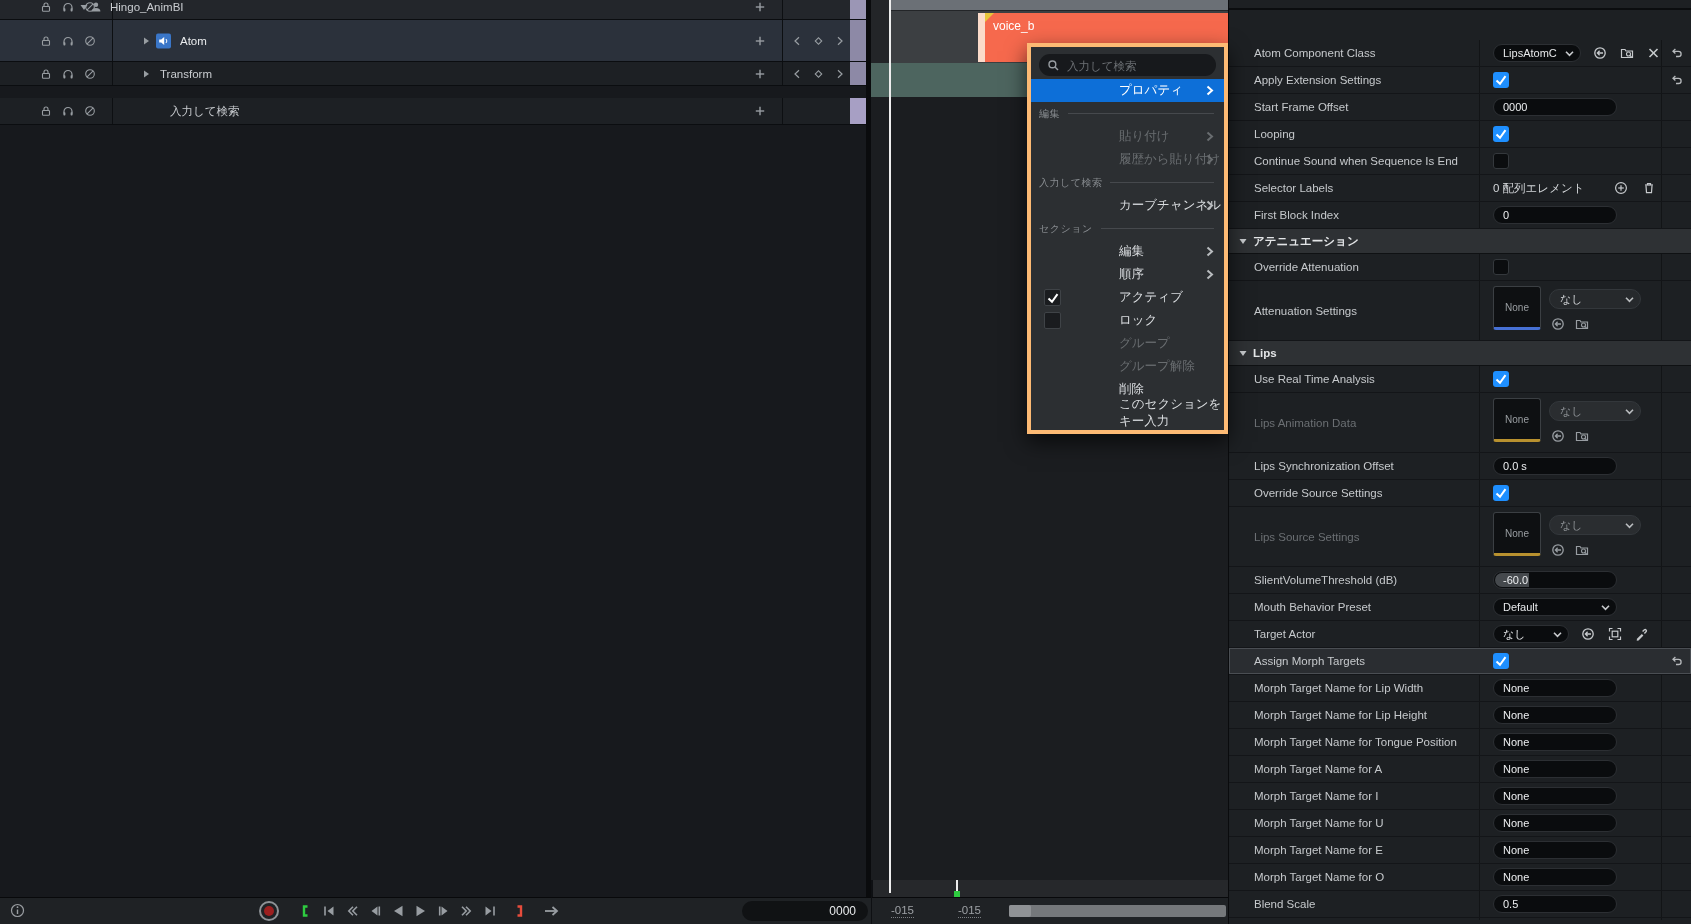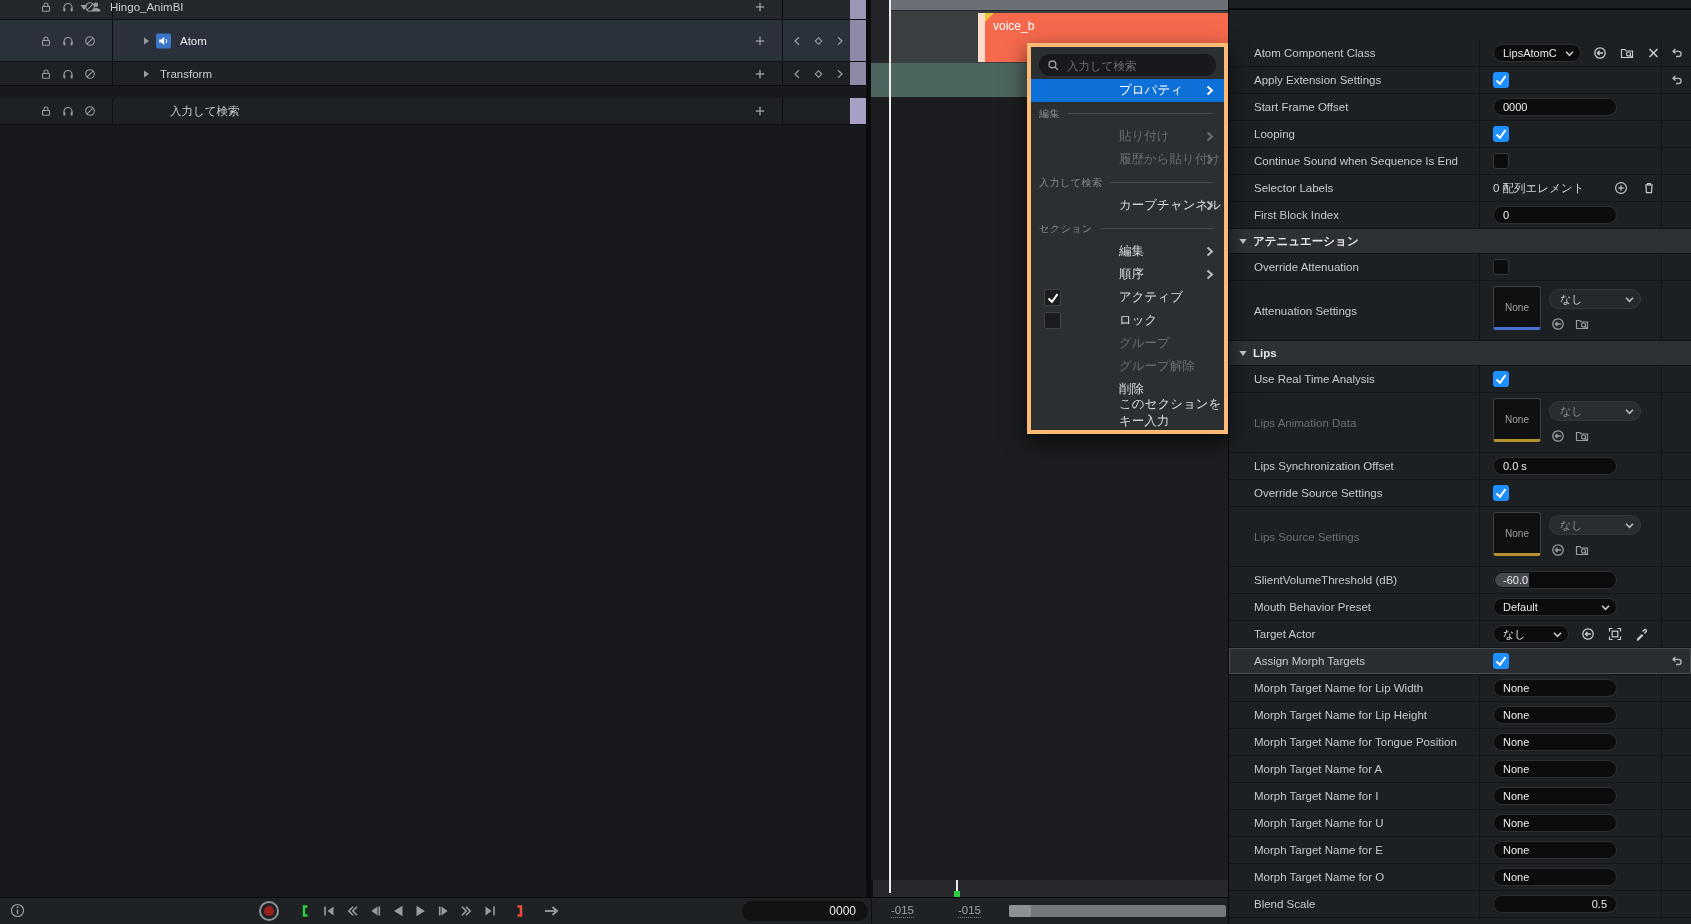--- a/index.html
+++ b/index.html
@@ -702,21 +702,21 @@
           <div class="ibox">None</div>
         </div>
         <div class="drow" style="top: 837px; height: 27px;">
           <span class="dlabel">Morph Target Name for E</span>
           <div class="ibox">None</div>
         </div>
         <div class="drow" style="top: 864px; height: 27px;">
           <span class="dlabel">Morph Target Name for O</span>
           <div class="ibox">None</div>
         </div>
-        <div class="drow" style="top: 891px; height: 27px; text-align: right;">
+        <div class="drow" style="top: 891px; height: 27px;">
           <span class="dlabel">Blend Scale</span>
           <div class="ibox">0.5</div>
         </div>
       </div>
   </div>
 
   <div id="ctxmenu">
     <div id="msearch">
       <span class="ic">
           <svg width="13" height="13" viewBox="0 0 13 13" xmlns="http://www.w3.org/2000/svg">

